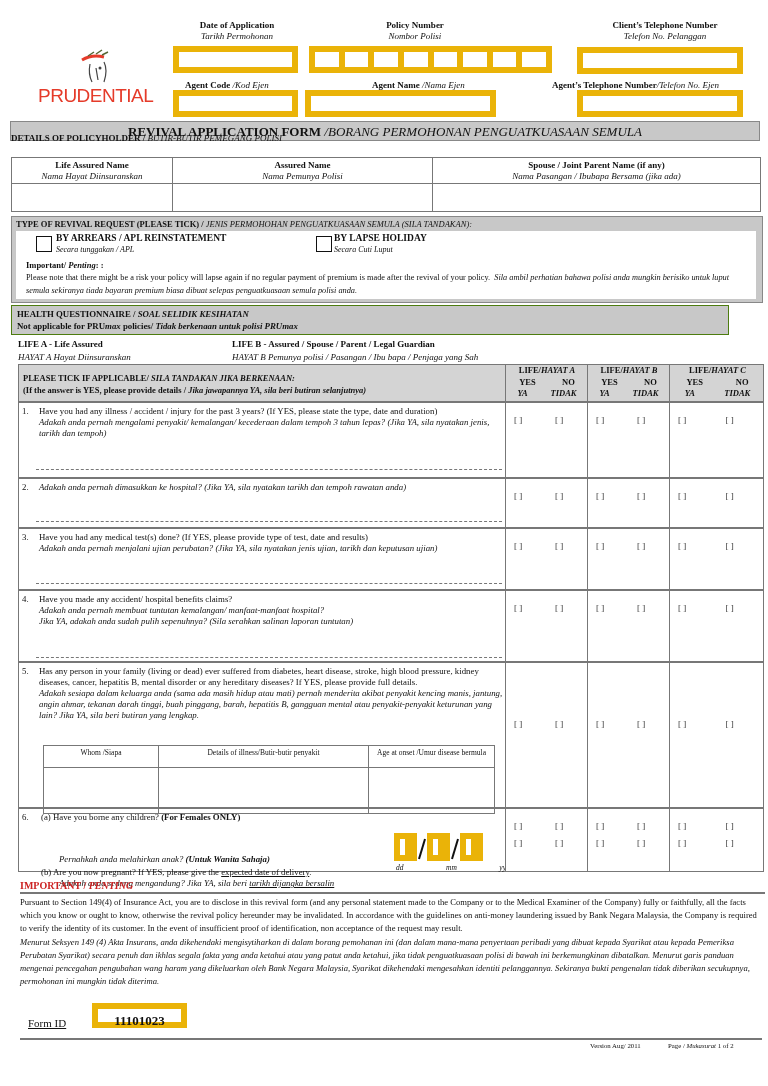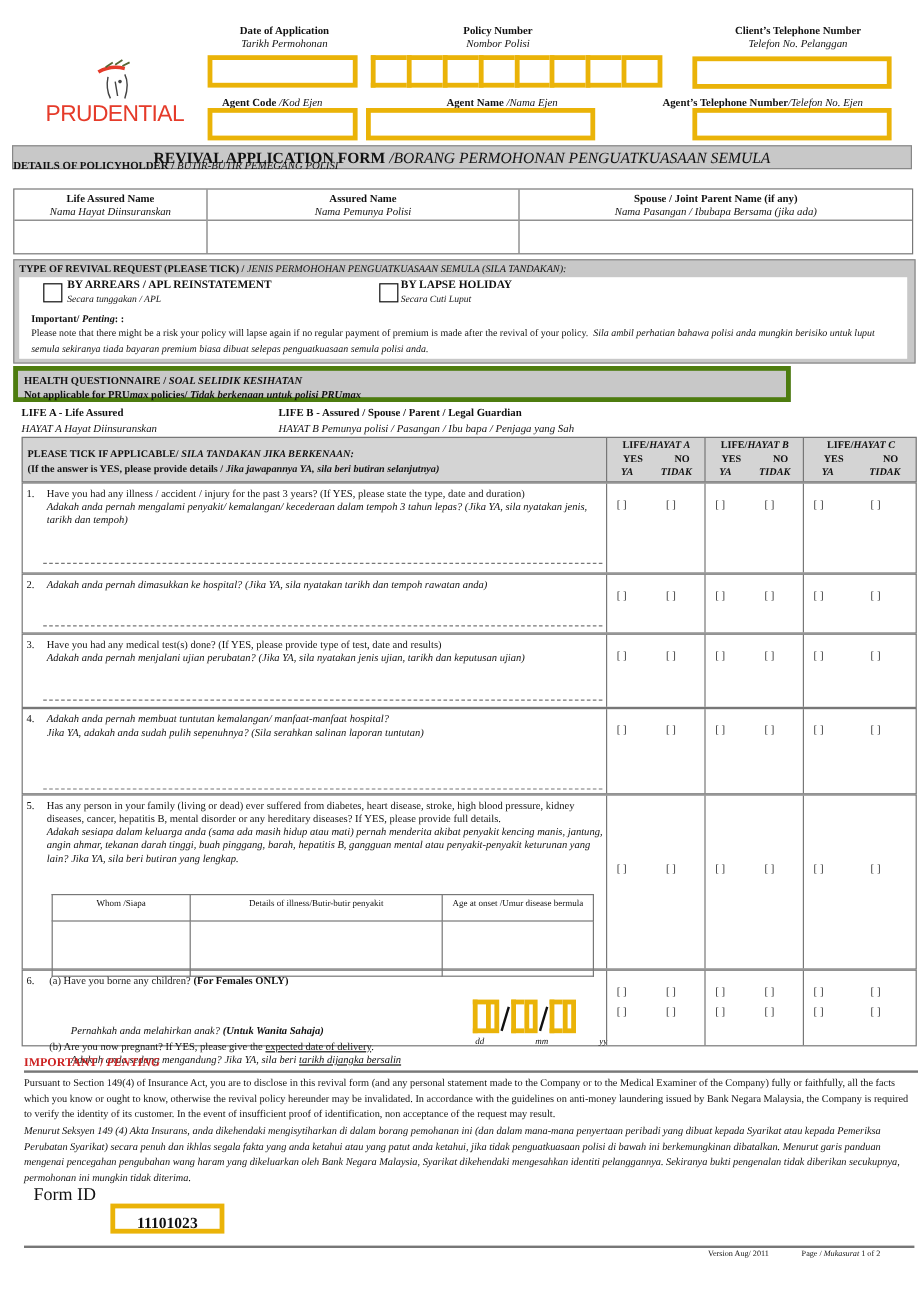--- a/index.html
+++ b/index.html
@@ -2,21 +2,21 @@
 <html><head>
 <meta charset="utf-8">
 <style>
   html, body { margin:0; padding:0; background:#fff; }
   body { width:768px; height:1086px; position:relative; overflow:hidden;
          font-family:"Liberation Serif", "DejaVu Serif", serif; color:#111; font-size:9px; }
   .abs { position:absolute; }
   .b { font-weight:bold; }
   .i { font-style:italic; }
   .c { text-align:center; }
-  .box { position:absolute; border:4px solid #eab308; background:#fff; box-sizing:border-box; }
+  .box { position:absolute; border:6px solid #eab308; background:#fff; box-sizing:border-box; }
   .grey { background:#c8c8c8; }
   .lgrey { background:#d4d4d4; }
   .line { position:absolute; background:#777; }
   
   .logo-text { position:absolute; left:22px; top:85px; font-family:"Liberation Sans", sans-serif;
                font-size:19px; color:#e53b2a; letter-spacing:-0.5px; font-weight:normal; }
   
   .hlabel { position:absolute; font-size:9px; line-height:11px; text-align:center; }
   .hlabel .en { font-weight:bold; }
   .hlabel .ms { font-style:italic; }
@@ -136,21 +136,21 @@
     </div>
     <div class="abs" style="left:10px;top:29px;font-size:8.5px;">
       <span class="b">Important/</span><span class="b i"> Penting</span><span class="b">: :</span>
     </div>
     <div class="abs" style="left:10px;top:40px;width:725px;font-size:8.3px;line-height:13px;">
       <span>Please note that there might be a risk your policy will lapse again if no regular payment of premium is made after the revival of your policy.</span>&nbsp; <span class="i">Sila ambil perhatian bahawa polisi anda mungkin berisiko untuk luput semula  sekiranya tiada bayaran premium biasa dibuat selepas penguatkuasaan semula polisi anda.</span>
     </div>
   </div>
 </div>
 
-<div class="abs grey" style="left:11px;top:305px;width:648px;height:30px;border:4px solid #4d7c0f;box-sizing:border-box;padding:2px 5px;line-height:12px;font-size:8.8px;">
+<div class="abs grey" style="left:11px;top:305px;width:718px;height:30px;border:1px solid #4d7c0f;box-sizing:border-box;padding:2px 5px;line-height:12px;font-size:8.8px;">
   <div><span class="b">HEALTH QUESTIONNAIRE /</span><span class="b i"> SOAL SELIDIK KESIHATAN</span></div>
   <div><span class="b">Not applicable for PRU</span><span class="b i">max</span><span class="b"> policies/</span><span class="b i"> Tidak berkenaan untuk polisi PRUmax</span></div>
 </div>
 
 <div class="abs" style="left:18px;top:338px;line-height:13px;font-size:9px;">
   <div class="b">LIFE A  -  Life Assured</div>
     <div class="i">HAYAT A  Hayat Diinsuranskan</div>
 </div>
 <div class="abs" style="left:232px;top:338px;line-height:13px;font-size:9px;">
   <div class="b">LIFE B  -  Assured / Spouse / Parent / Legal Guardian</div>
@@ -267,20 +267,21 @@
       <div class="q-cells" style="left: 650px; width: 95px;">
         <span class="tick" style="left: 8px; top: 12px;">[    ]</span>
         <span class="tick" style="left: 55.5px; top: 12px;">[    ]</span>
       </div>
     </div>
 
   <div class="q-row" style="left:0;top:188px;width:746px;height:72px;position:absolute;">
     <div class="q-text">
       <span class="q-num">4.</span>
       <div class="q-body">
+        <div>Have you made any accident/ hospital benefits claims?</div>
         <div class="i">Adakah anda pernah membuat tuntutan kemalangan/ manfaat-manfaat hospital?</div>
         <div class="i">Jika YA, adakah anda sudah pulih sepenuhnya? (Sila serahkan salinan laporan tuntutan)</div>
       </div>
     </div>
     <div class="dash" style="top:66px;"></div>
   <div class="q-cells" style="left: 486px; width: 82px;">
         <span class="tick" style="left: 8px; top: 12px;">[    ]</span>
         <span class="tick" style="left: 49px; top: 12px;">[    ]</span>
       </div>
       <div class="q-cells" style="left: 568px; width: 82px;">
@@ -382,20 +383,20 @@
 
 <div class="abs" style="left:20px;top:880px;font-size:10px;color:#cc2222;">
   <span class="b">IMPORTANT /</span><span class="b i"> PENTING</span>
 </div>
 <div class="line" style="left:20px;top:892px;width:745px;height:2px;"></div>
 <div class="abs" style="left:20px;top:896px;width:745px;font-size:8.6px;line-height:13.2px;">
   <div>Pursuant to Section 149(4) of Insurance Act, you are to disclose in this revival form (and any personal statement made to the Company or to the Medical Examiner of the Company) fully or faithfully, all the facts which you know or ought to know, otherwise the revival policy hereunder may be invalidated. In accordance with the guidelines on anti-money laundering issued by Bank Negara Malaysia, the Company is required to verify the identity of its customer. In the event of insufficient proof of identification, non acceptance of the request may result.</div>
   <div class="i">Menurut Seksyen 149 (4) Akta Insurans, anda dikehendaki mengisytiharkan di dalam borang pemohanan ini (dan dalam mana-mana penyertaan peribadi yang dibuat kepada Syarikat atau kepada Pemeriksa Perubatan Syarikat) secara penuh dan ikhlas segala fakta yang anda ketahui atau yang patut anda ketahui, jika tidak penguatkuasaan polisi di bawah ini berkemungkinan dibatalkan. Menurut garis panduan mengenai pencegahan pengubahan wang haram yang dikeluarkan oleh Bank Negara Malaysia, Syarikat dikehendaki mengesahkan identiti pelanggannya. Sekiranya bukti pengenalan tidak diberikan secukupnya, permohonan ini mungkin tidak diterima.</div>
 </div>
 
-<div class="abs" style="left:28px;top:988px;font-size:15px;">Form ID</div>
+<div class="abs" style="left:28px;top:1017px;font-size:11px;text-decoration:underline;">Form ID</div>
 <div class="box c b" style="left:92px;top:1003px;width:95px;height:25px;line-height:23px;font-size:13px;">11101023</div>
 
 <div class="line" style="left:20px;top:1038px;width:742px;height:1.5px;"></div>
 <div class="abs" style="left:590px;top:1042px;font-size:6.8px;">Version Aug/ 2011</div>
 <div class="abs" style="left:668px;top:1042px;font-size:6.8px;">
   <span>Page /</span><span class="i"> Mukasurat</span><span> 1 of 2</span>
 </div>
 
 </body></html>

